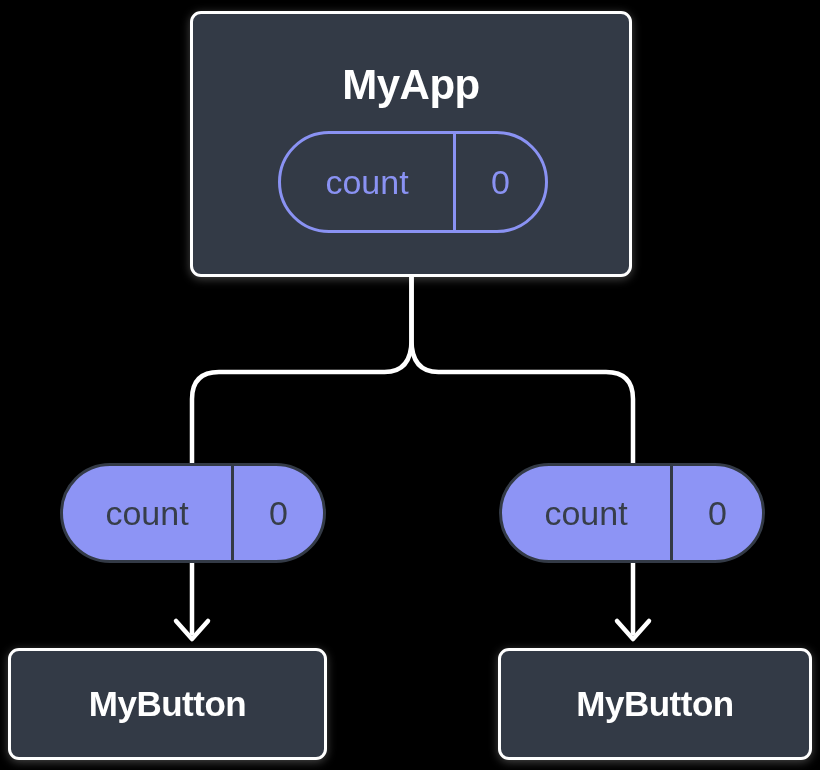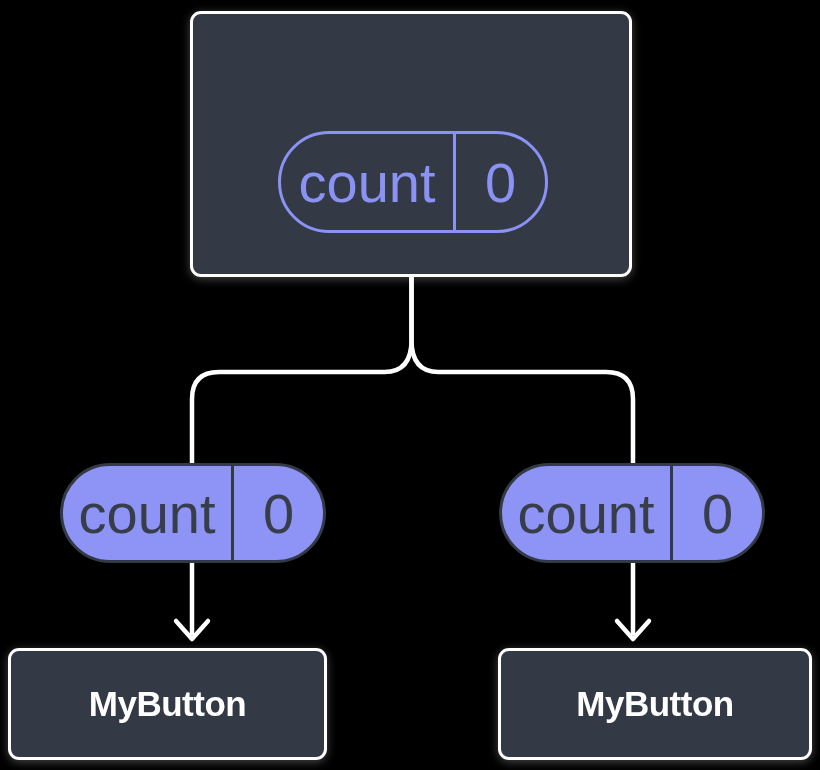--- a/index.html
+++ b/index.html
@@ -42,21 +42,21 @@
   .node-root .node-title {
     position: absolute; left: 0; right: 0; top: 47px;
   }
   .node-leaf .node-title { font-size: 35px; }
   .pill {
     position: absolute;
     box-sizing: border-box;
     display: flex;
     align-items: stretch;
     border-radius: 999px;
-    font-size: 56px;
+    font-size: 34px;
   }
   .pill-name {
     flex: 1;
     display: flex; align-items: center; justify-content: center;
   }
   .pill-value {
     width: 89px;
     display: flex; align-items: center; justify-content: center;
   }
   .pill-outline {
@@ -84,20 +84,21 @@
   <svg class="connectors" viewBox="0 0 820 770" xmlns="http://www.w3.org/2000/svg">
     <g stroke="#ffffff" stroke-width="4.5" fill="none" stroke-linecap="round" stroke-linejoin="round">
       <path d="M 411.5 277 L 411.5 340 Q 411.5 372 384.5 372 L 219 372 Q 192 372 192 399 L 192 633"></path>
       <path d="M 411.5 277 L 411.5 340 Q 411.5 372 438.5 372 L 606 372 Q 633 372 633 399 L 633 633"></path>
       <path d="M 176 621 L 192 639 L 208 621"></path>
       <path d="M 617 621 L 633 639 L 649 621"></path>
     </g>
   </svg>
 
   <div class="node node-root">
+    <div class="node-title">MyApp</div>
     <div class="pill pill-outline">
       <div class="pill-name">count</div>
       <div class="pill-value">0</div>
     </div>
   </div>
 
   <div class="pill pill-solid pill-solid-left">
     <div class="pill-name">count</div>
     <div class="pill-value">0</div>
   </div>

